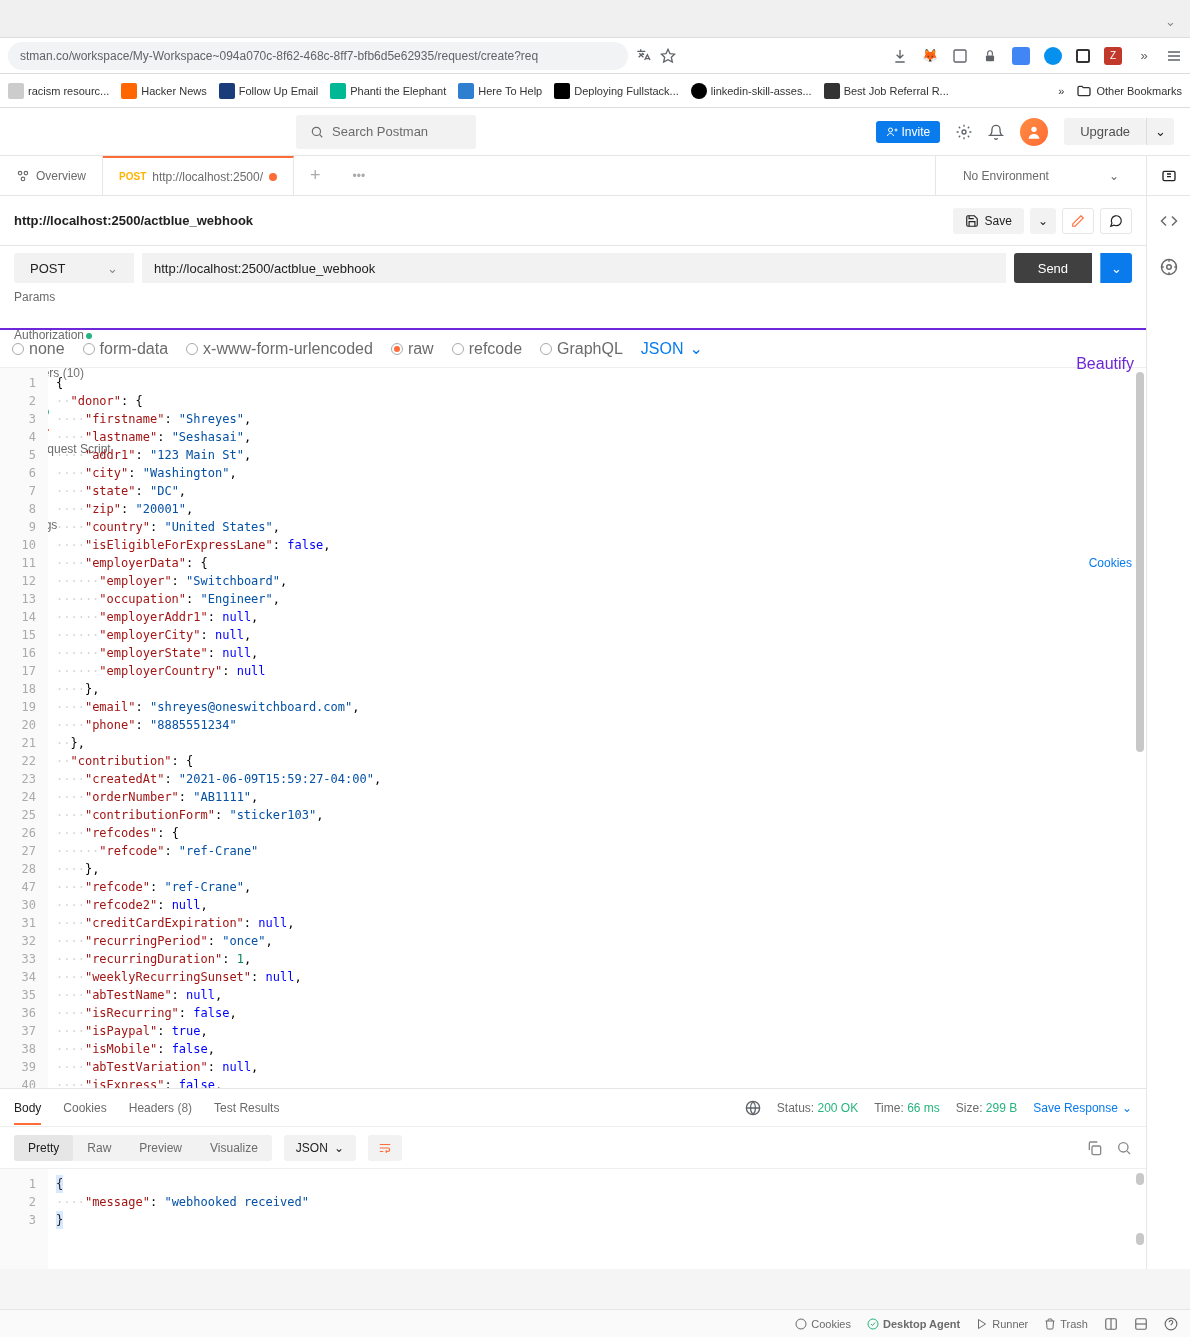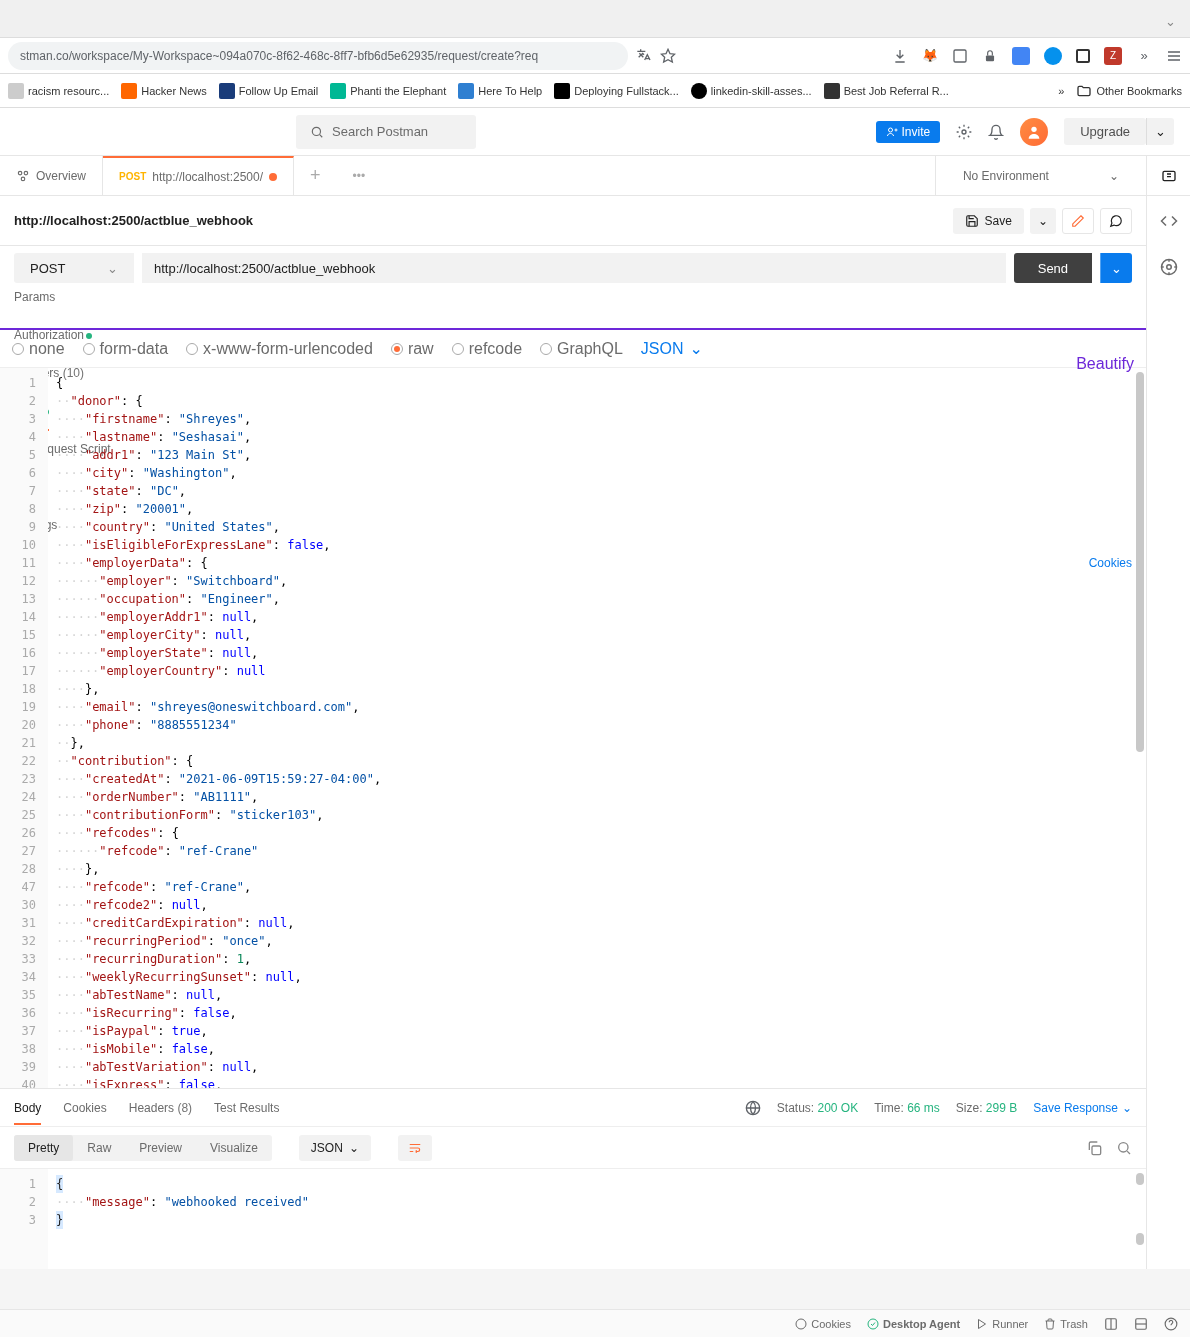--- a/index.html
+++ b/index.html
@@ -93,21 +93,21 @@
 
 .resp-panel { border-top: 1px solid #e6e6e6; }
 .resp-tabs-row { height: 38px; display: flex; align-items: center; padding: 0 14px; gap: 22px; font-size: 12px; color: #6b6b6b; border-bottom: 1px solid #eee; }
 .resp-tab { position: relative; }
 .resp-tab.active { color: #212121; }
 .resp-tab.active::after { content: ''; position: absolute; bottom: -10px; left: 0; right: 0; height: 2px; background: #ff6c37; }
 .status-info { margin-left: auto; display: flex; gap: 16px; align-items: center; }
 .stat-label { color: #6b6b6b; }
 .stat-val-g { color: #26b47f; }
 .save-resp { color: #097bed; display: flex; align-items: center; gap: 4px; }
-.resp-toolbar { height: 42px; display: flex; align-items: center; padding: 0 14px; gap: 27px; border-bottom: 1px solid #eee; }
+.resp-toolbar { height: 42px; display: flex; align-items: center; padding: 0 14px; gap: 12px; border-bottom: 1px solid #eee; }
 .pill-group { display: flex; background: #f2f2f2; border-radius: 3px; }
 .pill { padding: 6px 14px; font-size: 12px; color: #6b6b6b; }
 .pill.active { background: #e6e6e6; color: #212121; border-radius: 3px; }
 .json-pill { background: #f2f2f2; padding: 6px 12px; border-radius: 3px; display: flex; align-items: center; gap: 6px; font-size: 12px; }
 .bars-btn { background: #f2f2f2; padding: 6px 10px; border-radius: 3px; color: #ff6c37; }
 .resp-right { margin-left: auto; display: flex; gap: 14px; color: #888; }
 .resp-editor { display: flex; font-family: Menlo, Consolas, monospace; font-size: 12px; line-height: 18px; height: 100px; position: relative; }
 .resp-scroll-thumb { position: absolute; right: 2px; top: 4px; width: 8px; height: 12px; background: #c8c8c8; border-radius: 4px; }
 .resp-scroll-thumb2 { position: absolute; right: 2px; bottom: 24px; width: 8px; height: 12px; background: #c8c8c8; border-radius: 4px; }
 .sel-bg { background: #d6e9ff; display: inline-block; }

